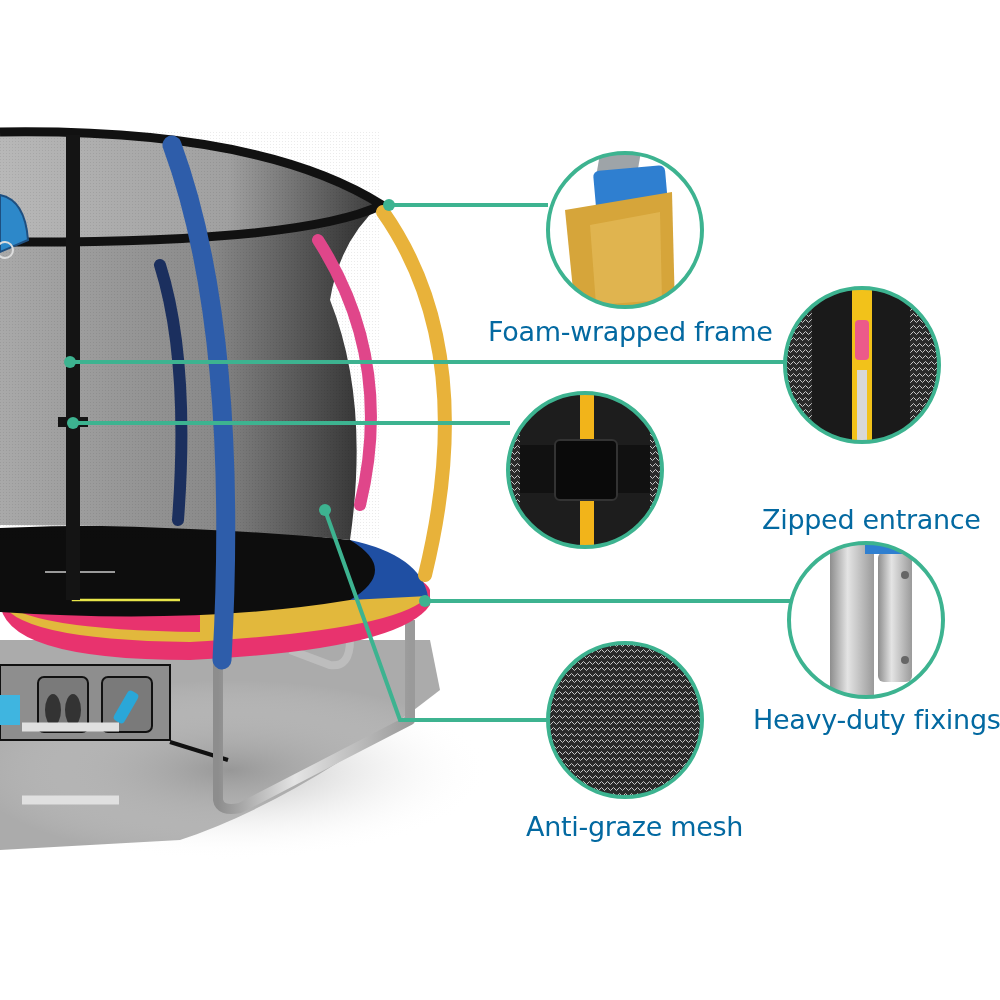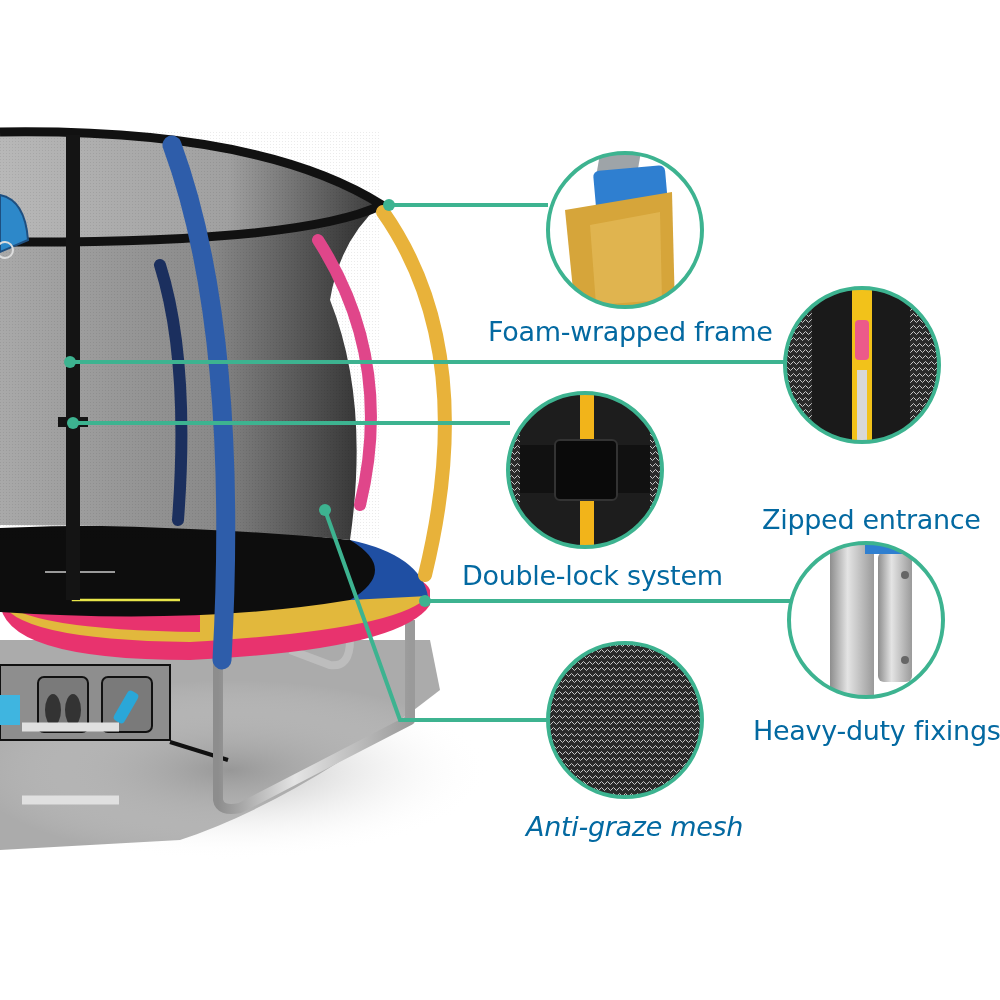--- a/index.html
+++ b/index.html
@@ -185,17 +185,16 @@
     <circle cx="625" cy="720" r="77" fill="#ffffff"></circle>
     <g clip-path="url(#c5)">
       <rect x="545" y="640" width="160" height="160" fill="url(#meshPat)"></rect>
     </g>
     <circle cx="625" cy="720" r="77" fill="none" stroke="#3DB390" stroke-width="4"></circle>
   </g>
 </svg>
 
 <div class="label" style="left:488px; top:318px;">Foam-wrapped frame</div>
 <div class="label" style="left:762px; top:458px;margin-top:48px;">Zipped entrance</div>
-<div class="label" style="left:462px; top:562px;">Double-lock system</div>
-<div class="label" style="left:753px; top:706px;margin-top:11px;">Heavy-duty fixings</div>
-<div class="label" style="left:526px; top:813px;font-style:italic;">Anti-graze mesh</div>
+<div class="label" style="left:753px; top:706px;">Heavy-duty fixings</div>
+<div class="label" style="left:526px; top:813px;">Anti-graze mesh</div>
 
 </div>
 
 </body></html>

